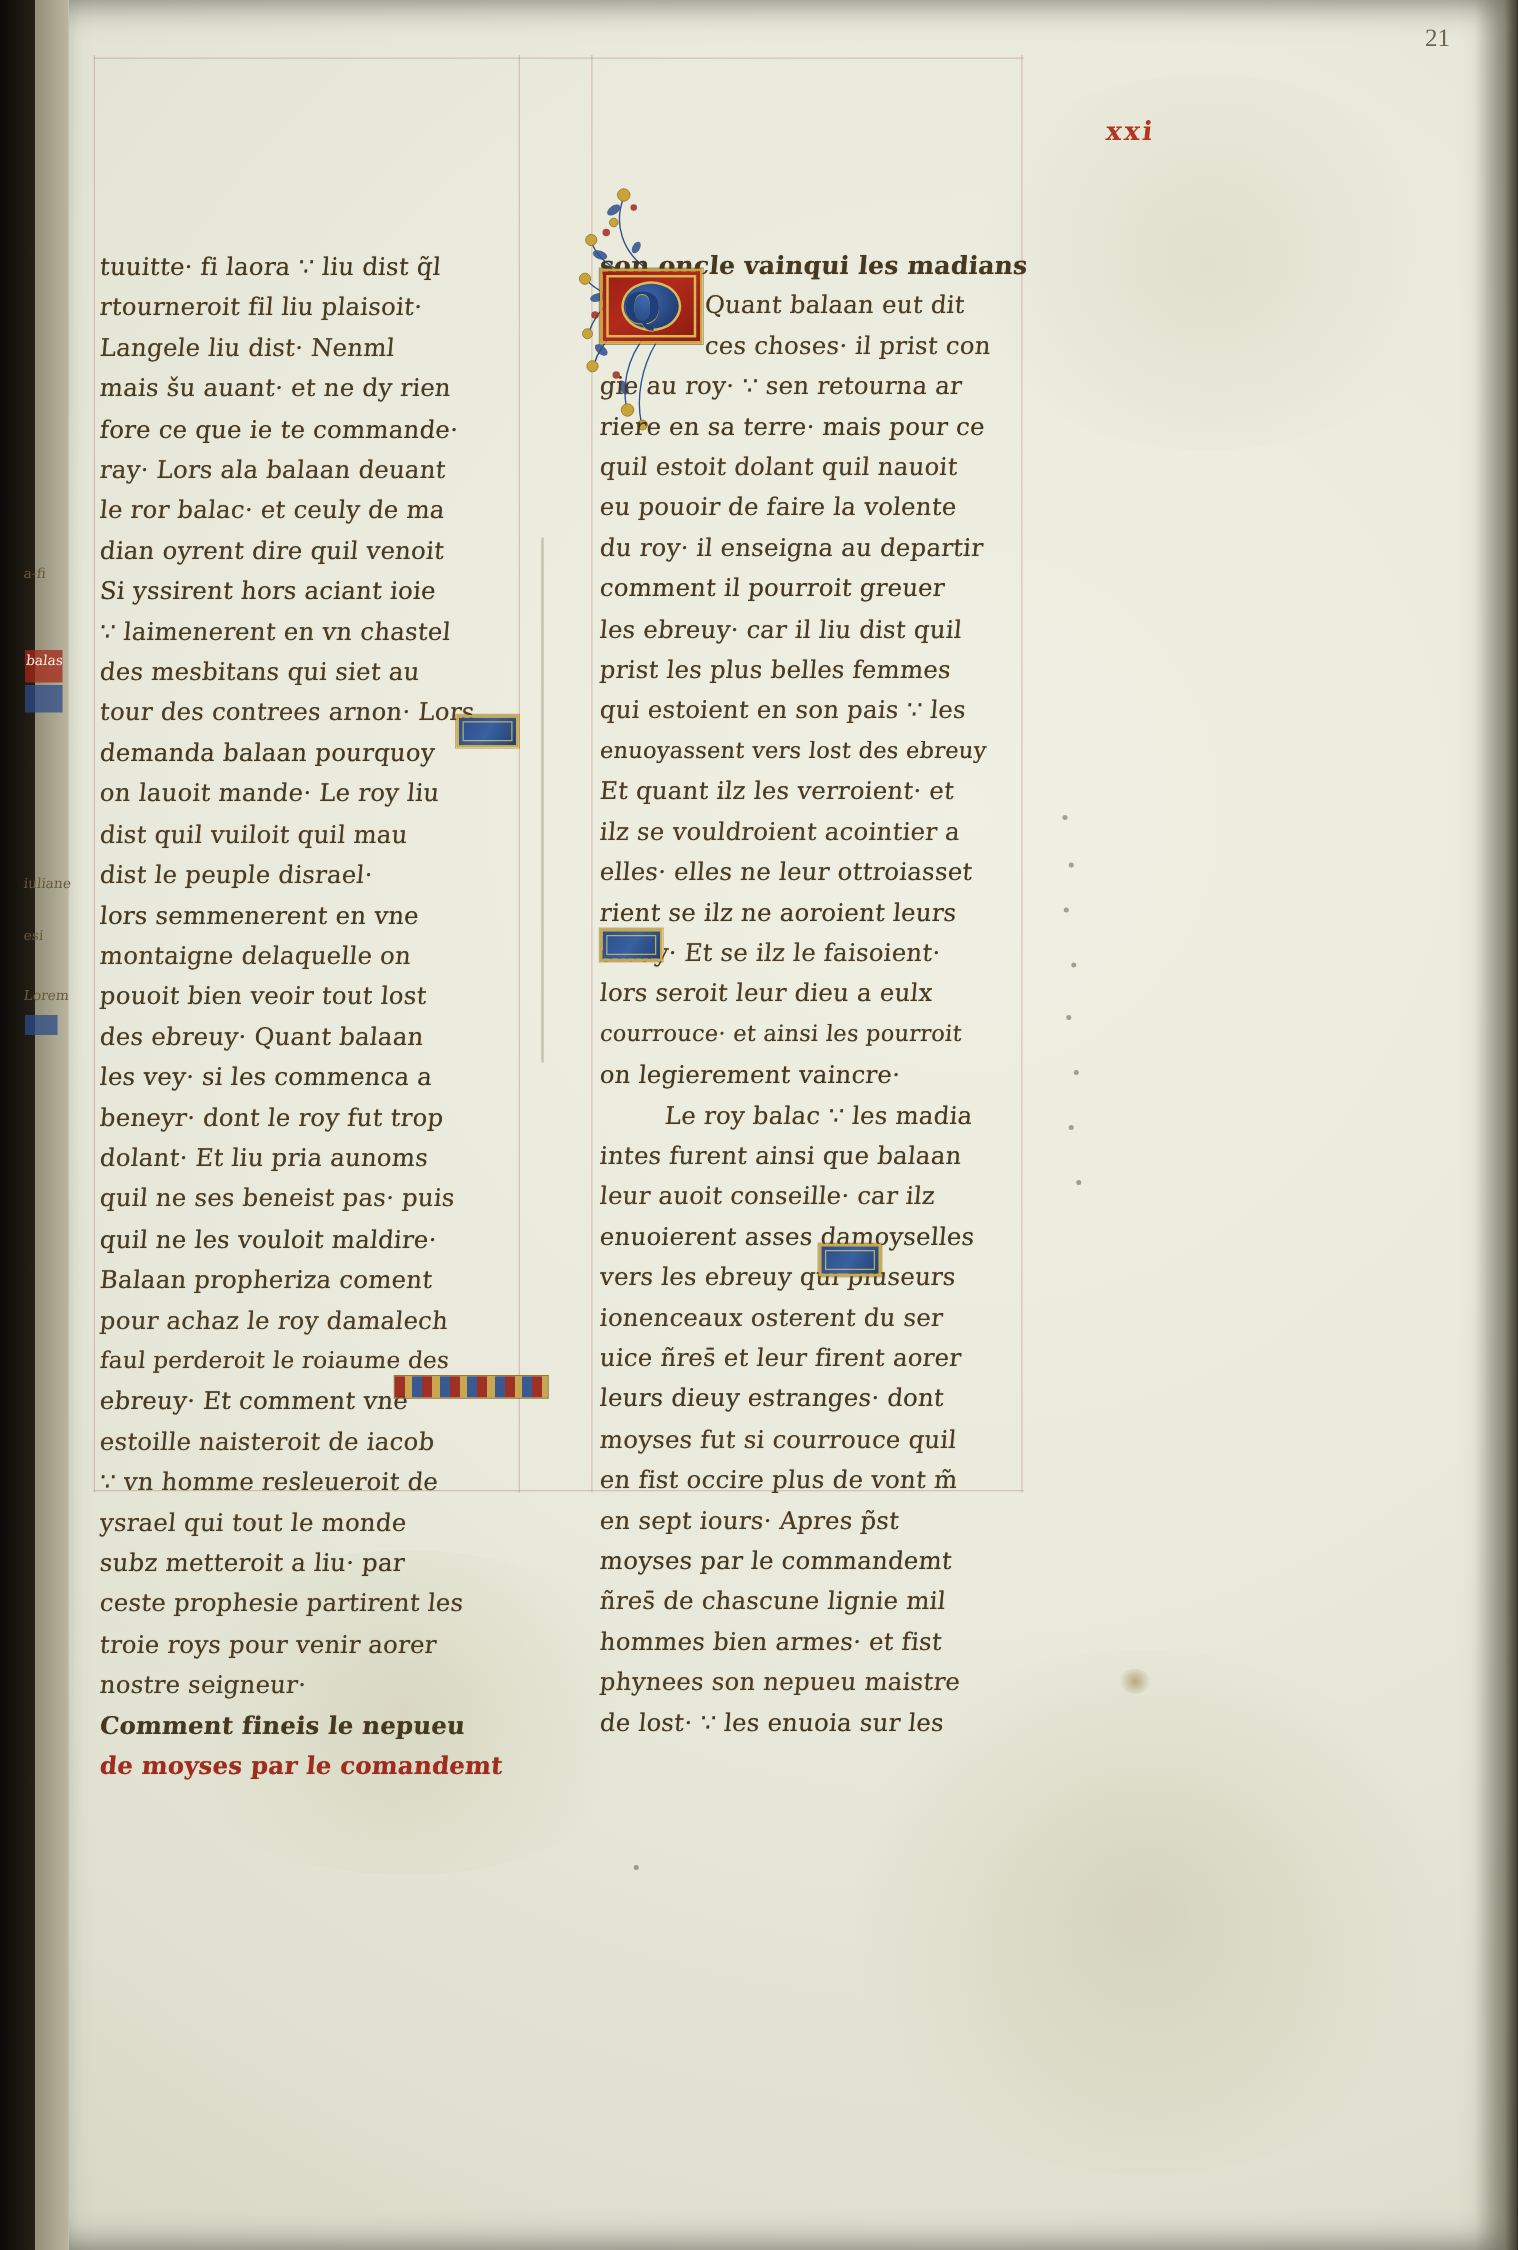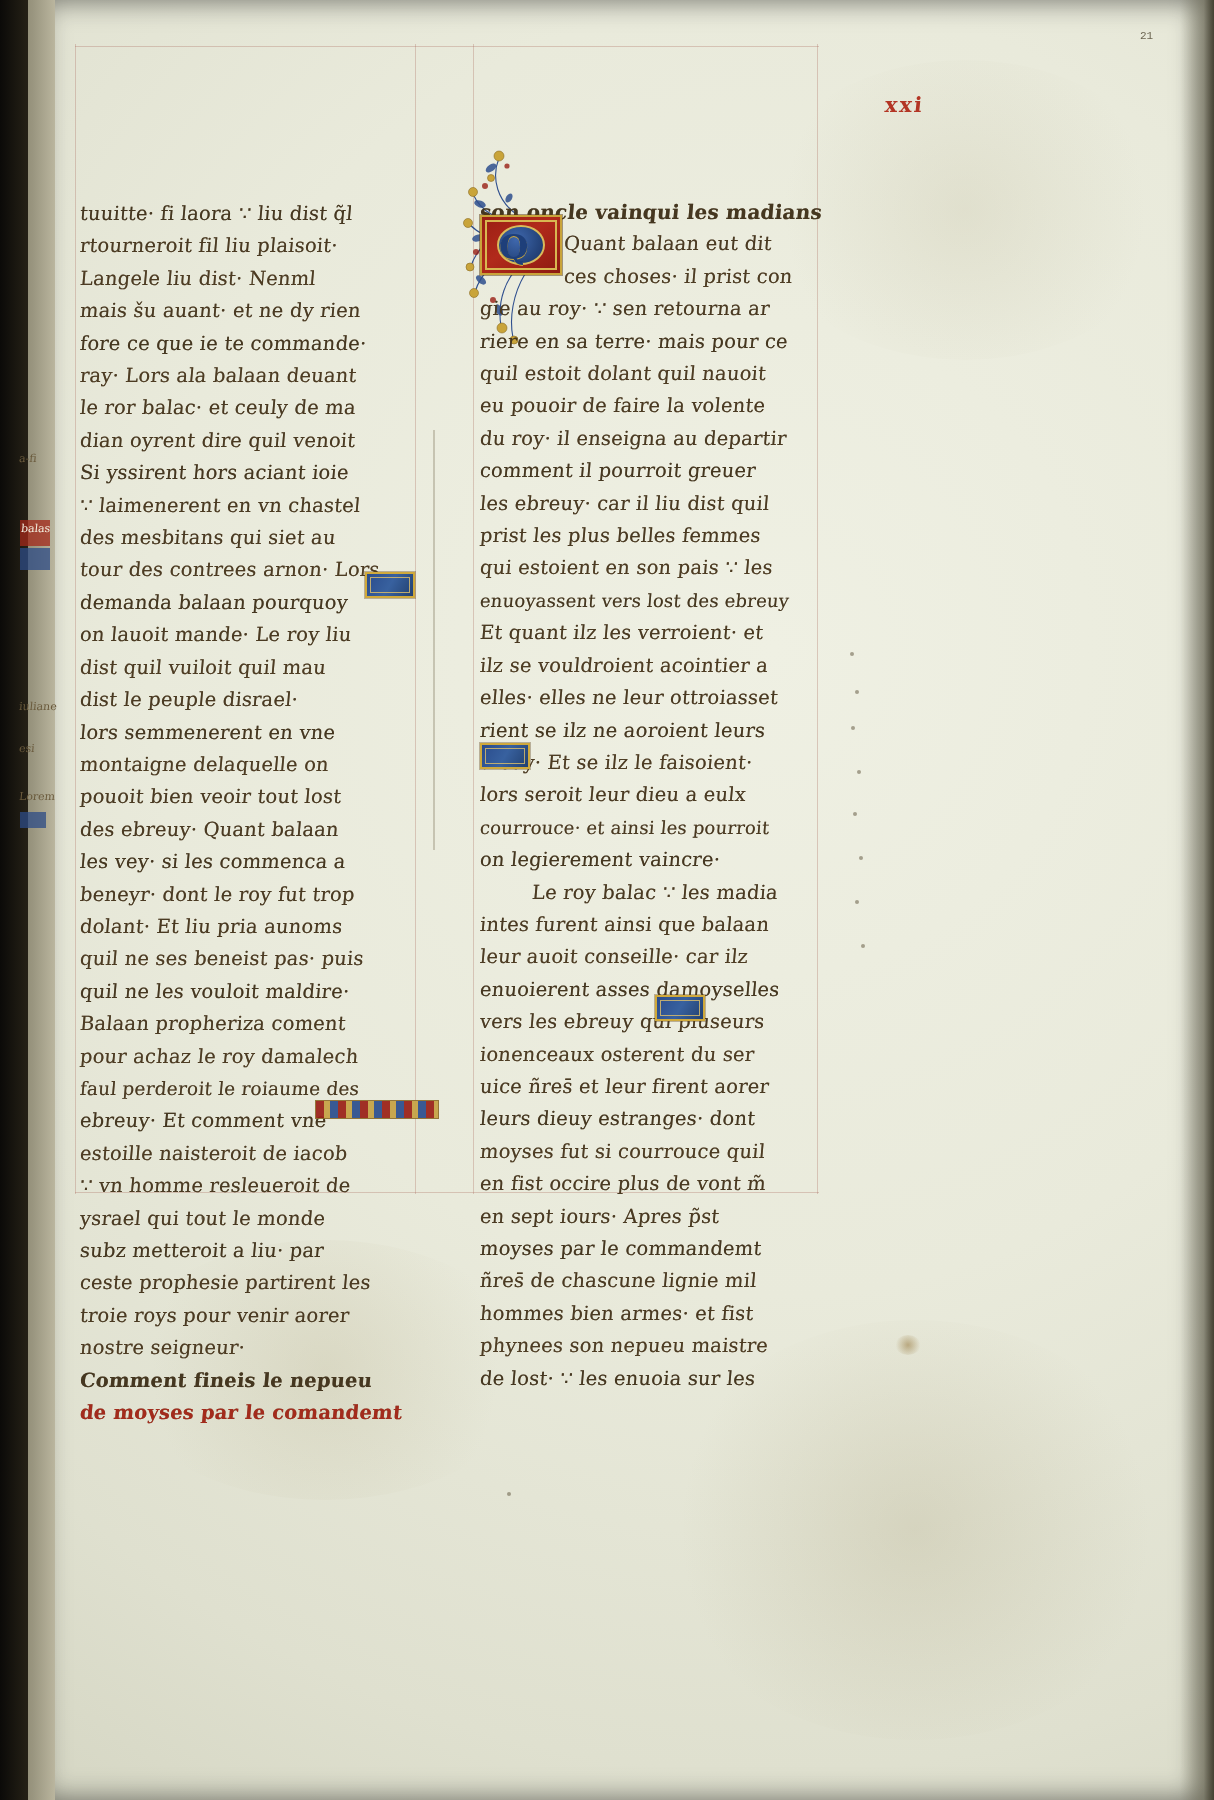--- a/index.html
+++ b/index.html
@@ -103,24 +103,24 @@
     position: absolute;
     left: 830px; top: 92px;
     color: #b33524;
     font-weight: 700;
     font-size: 21px;
     letter-spacing: 2px;
     transform: skewX(-6deg);
   }
   #pencil-num {
     position: absolute;
-    left: 1085px; top: 30px;
+    left: 1085px; top: 20px;
     color: #6a6450;
-    font-size: 11px;
-    font-family: Liberation Mono, monospace;
+    font-size: 20px;
+    font-family: Liberation Serif, serif;
   }
 
   
   #initial-box {
     position: absolute;
     left: 425px; top: 215px;
     width: 78px; height: 56px;
     background: linear-gradient(145deg,#9a1f14 0%, #b12a1b 45%, #8d1a11 100%);
     border: 2px solid #c9a43a;
     box-shadow: 0 0 0 1px rgba(90,60,20,.5);

